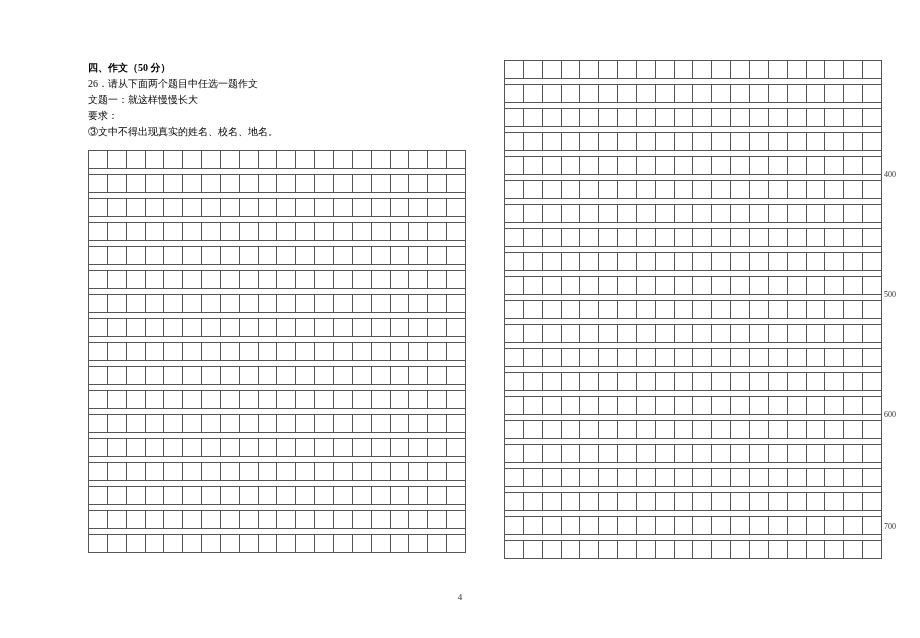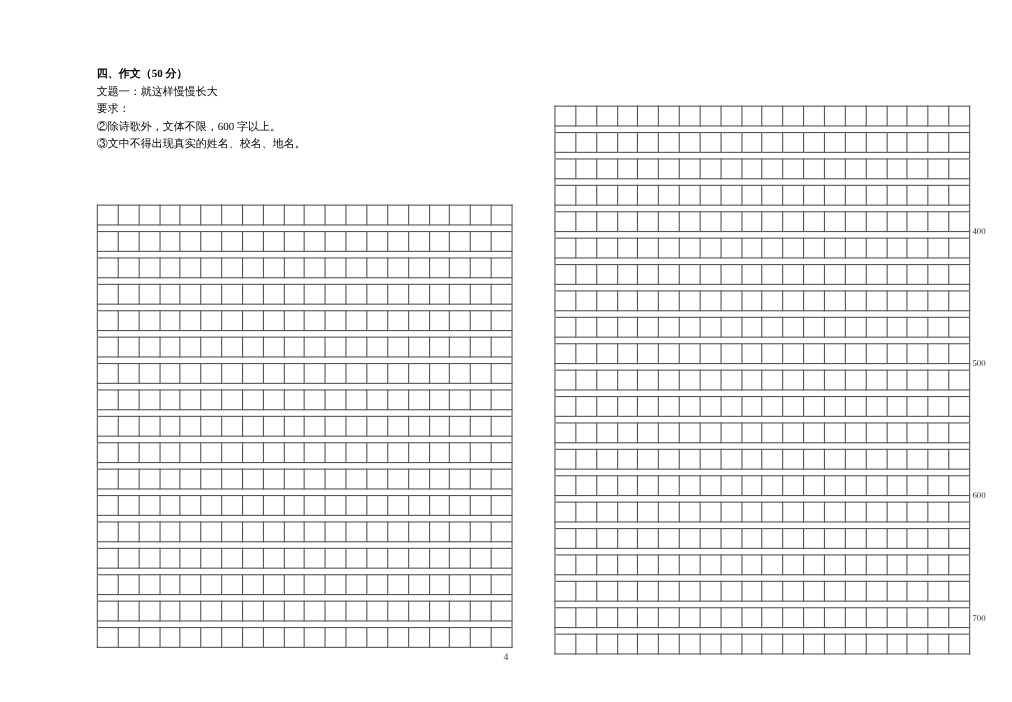--- a/index.html
+++ b/index.html
@@ -33,21 +33,20 @@
   .blank-line {
     display: inline-block;
     border-bottom: 1px solid #000;
     width: 28px;
     height: 10px;
     vertical-align: baseline;
     margin: 0 1px;
   }
   .grid-block {
     position: relative;
-    margin-top: 36px;
   }
   table.manu {
     border-collapse: collapse;
     width: 378px;
     table-layout: fixed;
   }
   table.manu td {
     border: 1px solid #555;
     height: 18px;
     padding: 0;
@@ -82,24 +81,26 @@
 </head>
 <body>
 
 <div class="page">
 
   <div class="col">
 
     <div class="instructions">
       <div class="heading">四、作文（50 分）</div>
       <div>
+        <span>26．</span><span>请从下面两个题目中任选一题作文</span>
+      </div>
+      <div>
         <span>文题一：</span><span>就这样慢慢长大</span>
       </div>
       <div>要求：</div>
-      <div>②除诗歌外，文体不限，600 字以上。</div>
       <div>③文中不得出现真实的姓名、校名、地名。</div>
     </div>
 
     <div class="grid-block">
       <table class="manu" id="grid-left">
           <tbody>
             <tr class="cells">
               <td></td>
               <td></td>
               <td></td>

